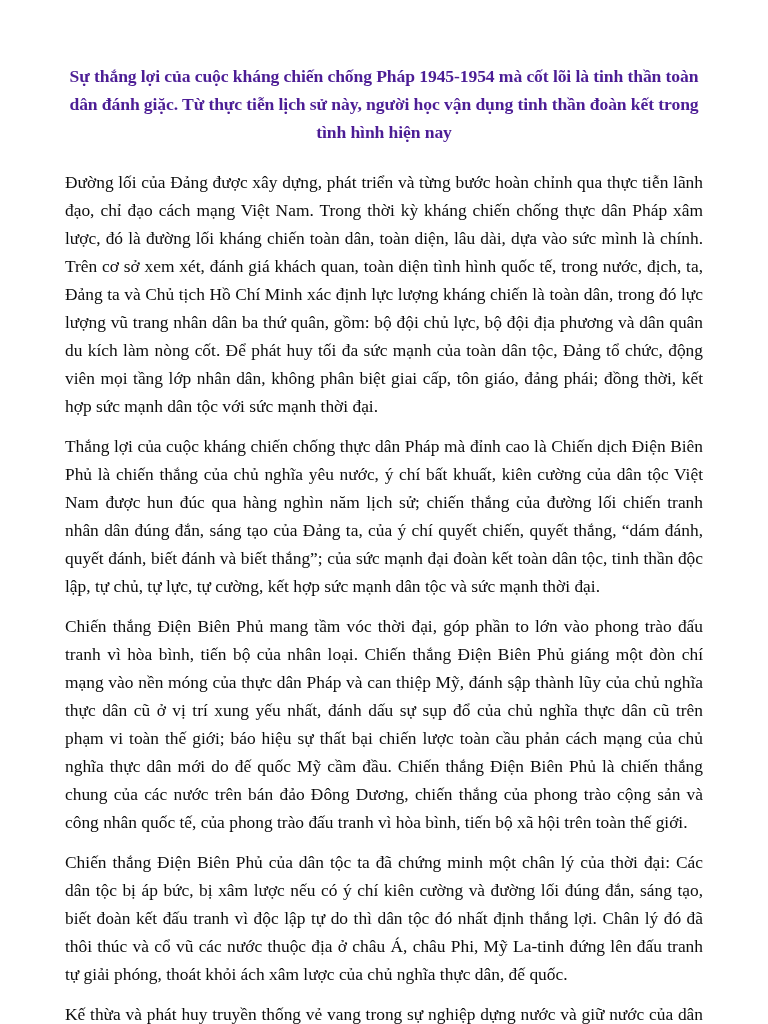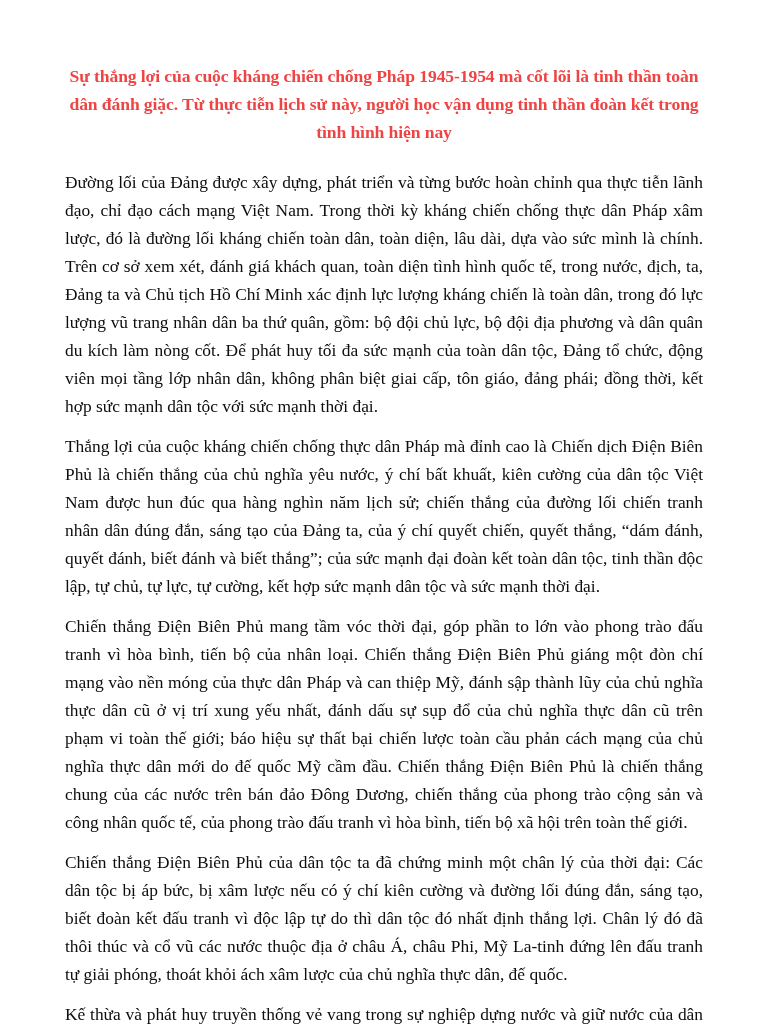--- a/index.html
+++ b/index.html
@@ -27,21 +27,21 @@
   }
 
   .doc-title {
     margin: 0 0 22px 0;
     padding: 0;
     text-align: center;
     font-weight: bold;
     font-size: 17.6px;
     line-height: 28px;
     letter-spacing: -0.1px;
-    color: #ef4444;
+    color: #4c1d95;
   }
 
   .body-copy {
     font-size: 17.4px;
     line-height: 28px;
     text-align: justify;
     text-justify: inter-word;
     color: #0d0d0d;
   }
 

